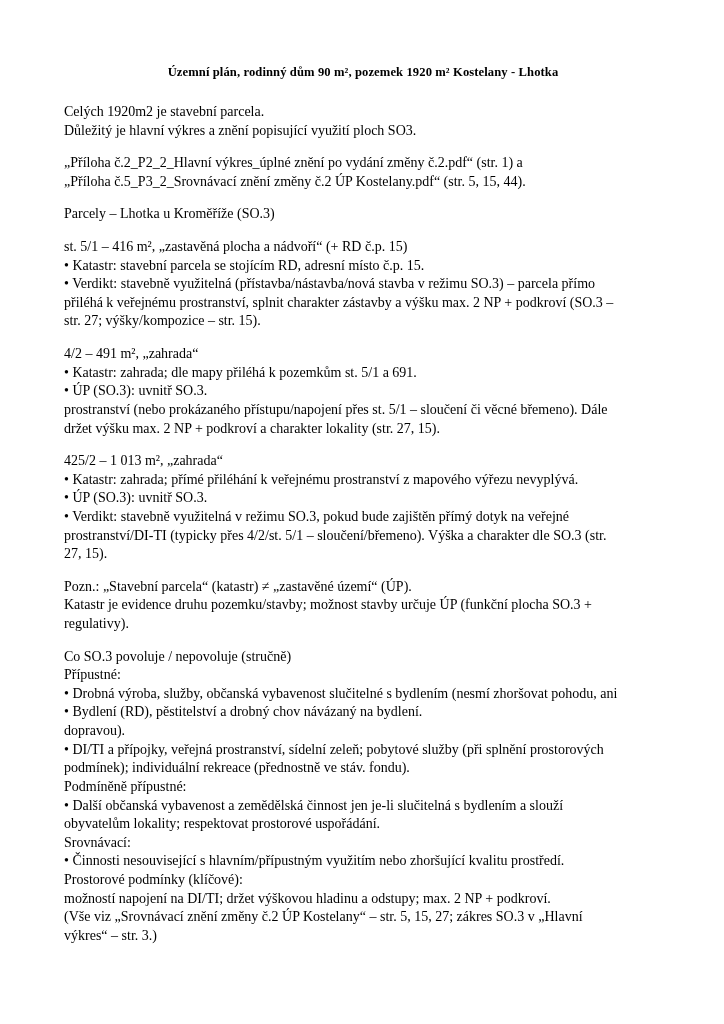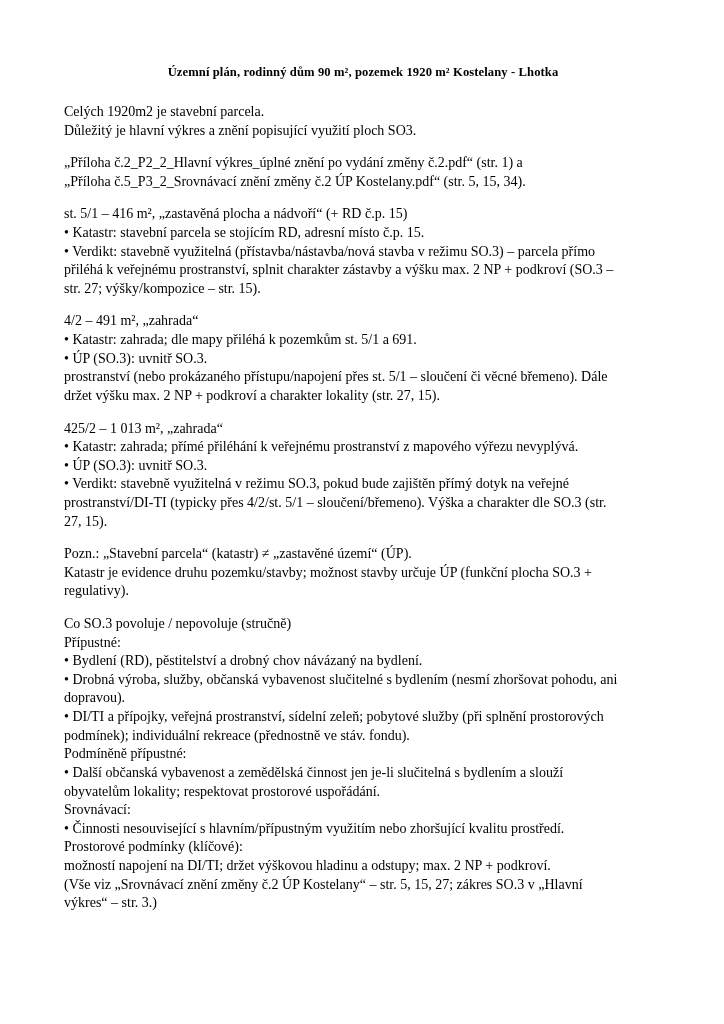--- a/index.html
+++ b/index.html
@@ -45,21 +45,24 @@
 
 <div class="page">
   <div class="doc-title">Územní plán, rodinný dům 90 m², pozemek 1920 m² Kostelany - Lhotka</div>
   <div id="body-content">
       <div class="block">
         <p class="line">Celých 1920m2 je stavební parcela.</p>
         <p class="line">Důležitý je hlavní výkres a znění popisující využití ploch SO3.</p>
       </div>
       <div class="block">
         <p class="line">„Příloha č.2_P2_2_Hlavní výkres_úplné znění po vydání změny č.2.pdf“ (str. 1) a</p>
-        <p class="line">„Příloha č.5_P3_2_Srovnávací znění změny č.2 ÚP Kostelany.pdf“ (str. 5, 15, 34).</p>
+        <p class="line">„Příloha č.5_P3_2_Srovnávací znění změny č.2 ÚP Kostelany.pdf“ (str. 5, 15, 44).</p>
+      </div>
+      <div class="block">
+        <p class="line">Parcely – Lhotka u Kroměříže (SO.3)</p>
       </div>
       <div class="block">
         <p class="line">st. 5/1 – 416 m², „zastavěná plocha a nádvoří“ (+ RD č.p. 15)</p>
         <p class="line">• Katastr: stavební parcela se stojícím RD, adresní místo č.p. 15.</p>
         <p class="line">• Verdikt: stavebně využitelná (přístavba/nástavba/nová stavba v režimu SO.3) – parcela přímo</p>
         <p class="line">přiléhá k veřejnému prostranství, splnit charakter zástavby a výšku max. 2 NP + podkroví (SO.3 –</p>
         <p class="line">str. 27; výšky/kompozice – str. 15).</p>
       </div>
       <div class="block">
         <p class="line">4/2 – 491 m², „zahrada“</p>
@@ -77,22 +80,22 @@
         <p class="line">27, 15).</p>
       </div>
       <div class="block">
         <p class="line">Pozn.: „Stavební parcela“ (katastr) ≠ „zastavěné území“ (ÚP).</p>
         <p class="line">Katastr je evidence druhu pozemku/stavby; možnost stavby určuje ÚP (funkční plocha SO.3 +</p>
         <p class="line">regulativy).</p>
       </div>
       <div class="block">
         <p class="line">Co SO.3 povoluje / nepovoluje (stručně)</p>
         <p class="line">Přípustné:</p>
+        <p class="line">• Drobná výroba, služby, občanská vybavenost slučitelné s bydlením (nesmí zhoršovat pohodu, ani</p>
         <p class="line">• Bydlení (RD), pěstitelství a drobný chov návázaný na bydlení.</p>
-        <p class="line">• Drobná výroba, služby, občanská vybavenost slučitelné s bydlením (nesmí zhoršovat pohodu, ani</p>
         <p class="line">dopravou).</p>
         <p class="line">• DI/TI a přípojky, veřejná prostranství, sídelní zeleň; pobytové služby (při splnění prostorových</p>
         <p class="line">podmínek); individuální rekreace (přednostně ve stáv. fondu).</p>
         <p class="line">Podmíněně přípustné:</p>
         <p class="line">• Další občanská vybavenost a zemědělská činnost jen je-li slučitelná s bydlením a slouží</p>
         <p class="line">obyvatelům lokality; respektovat prostorové uspořádání.</p>
         <p class="line">Srovnávací:</p>
         <p class="line">• Činnosti nesouvisející s hlavním/přípustným využitím nebo zhoršující kvalitu prostředí.</p>
         <p class="line">Prostorové podmínky (klíčové):</p>
         <p class="line">možností napojení na DI/TI; držet výškovou hladinu a odstupy; max. 2 NP + podkroví.</p>

